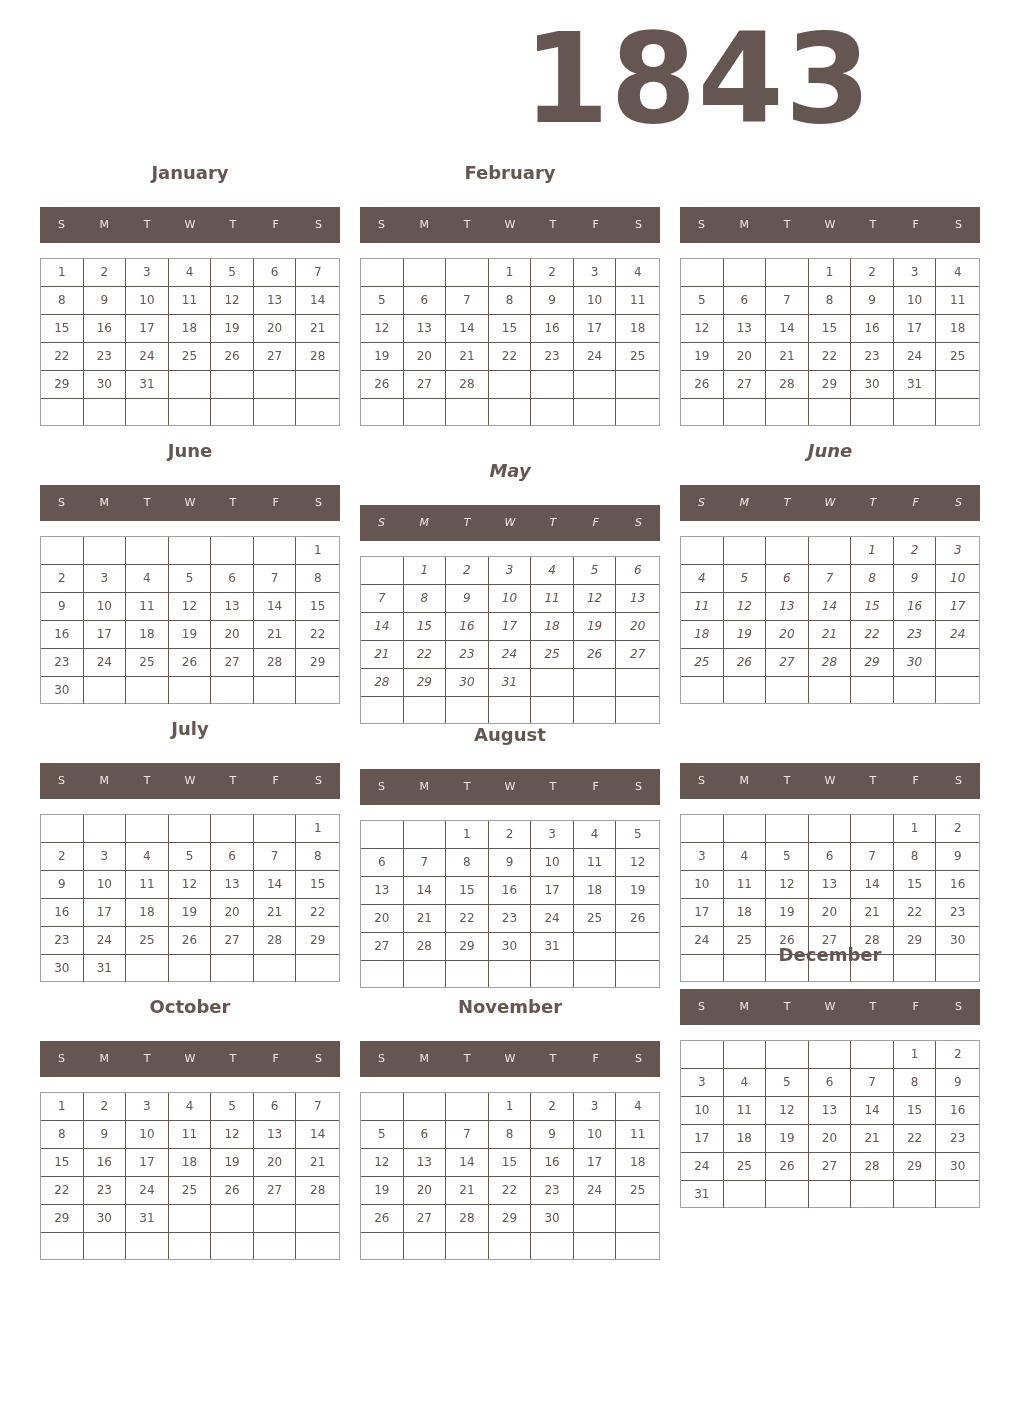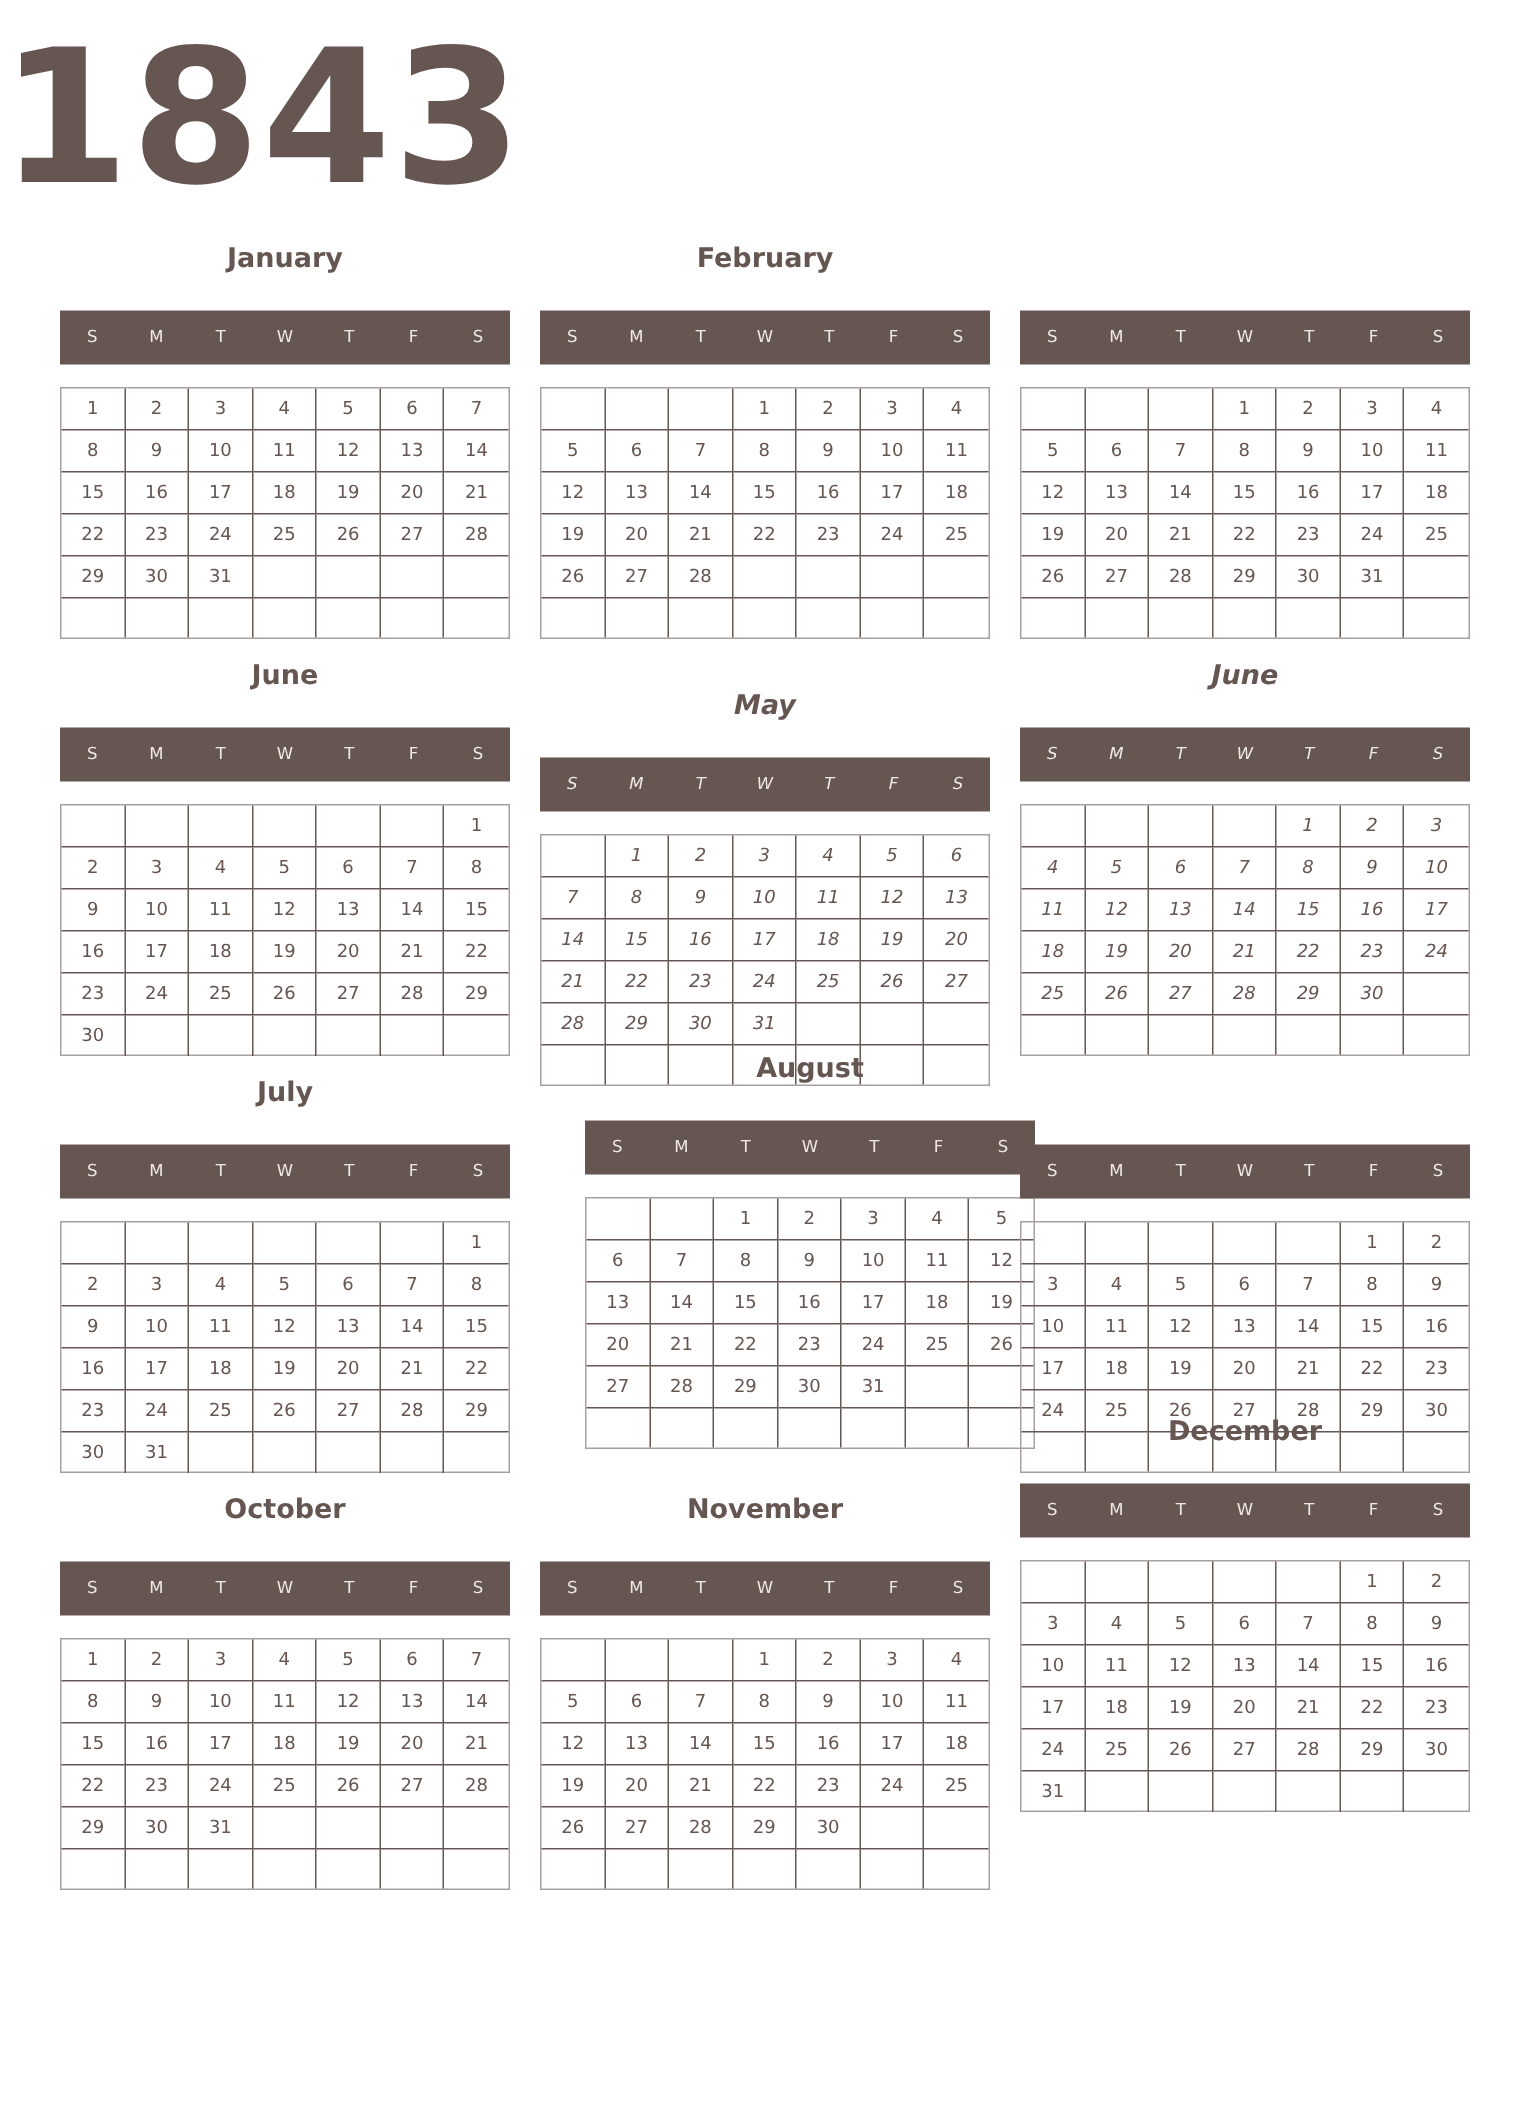--- a/index.html
+++ b/index.html
@@ -1,17 +1,17 @@
 <!DOCTYPE html>
 <html><head>
 <meta charset="utf-8">
 <style>
   html,body{margin:0;padding:0;background:#ffffff;}
   body{width:1020px;height:1412px;position:relative;overflow:hidden;font-family:"DejaVu Sans",sans-serif;color:#655652;}
-  .year{position:absolute;left:0;top:14px;width:872px;text-align:left;font-weight:bold;font-size:124px;line-height:130px;color:#655652;letter-spacing:1px;}
+  .year{position:absolute;left:0;top:14px;width:872px;text-align:right;font-weight:bold;font-size:124px;line-height:130px;color:#655652;letter-spacing:1px;}
   .month{position:absolute;width:345px;height:270px;}
   .mtitle{position:absolute;left:0;top:0;width:300px;text-align:center;font-weight:bold;font-size:18px;line-height:22px;color:#655652;}
   .dow{position:absolute;left:0;top:45px;width:300px;height:36px;background:#655652;display:flex;}
   .dow span{flex:1;text-align:center;line-height:36px;font-size:11px;color:#efe8e6;}
   .grid{position:absolute;left:0;top:96px;width:300px;height:168px;border:1px solid #a8a09e;box-sizing:border-box;display:grid;grid-template-columns:repeat(7,1fr);grid-template-rows:repeat(6,1fr);}
   .cell{border-right:1px solid #655652;border-bottom:1px solid #655652;font-size:12px;text-align:center;line-height:27px;color:#655652;box-sizing:border-box;}
   .cell:nth-child(7n){border-right:none;}
   .cell:nth-last-child(-n+7){border-bottom:none;}
 </style>
 </head>
@@ -403,21 +403,21 @@
         <div class="cell">29</div>
         <div class="cell">30</div>
         <div class="cell">31</div>
         <div class="cell"></div>
         <div class="cell"></div>
         <div class="cell"></div>
         <div class="cell"></div>
         <div class="cell"></div>
       </div>
     </div>
-    <div class="month" style="left: 360px; top: 702px; margin-left: 30px;">
+    <div class="month" style="left: 360px; top: 724px;">
       <div class="mtitle">August</div>
       <div class="dow">
         <span>S</span>
         <span>M</span>
         <span>T</span>
         <span>W</span>
         <span>T</span>
         <span>F</span>
         <span>S</span>
       </div>

